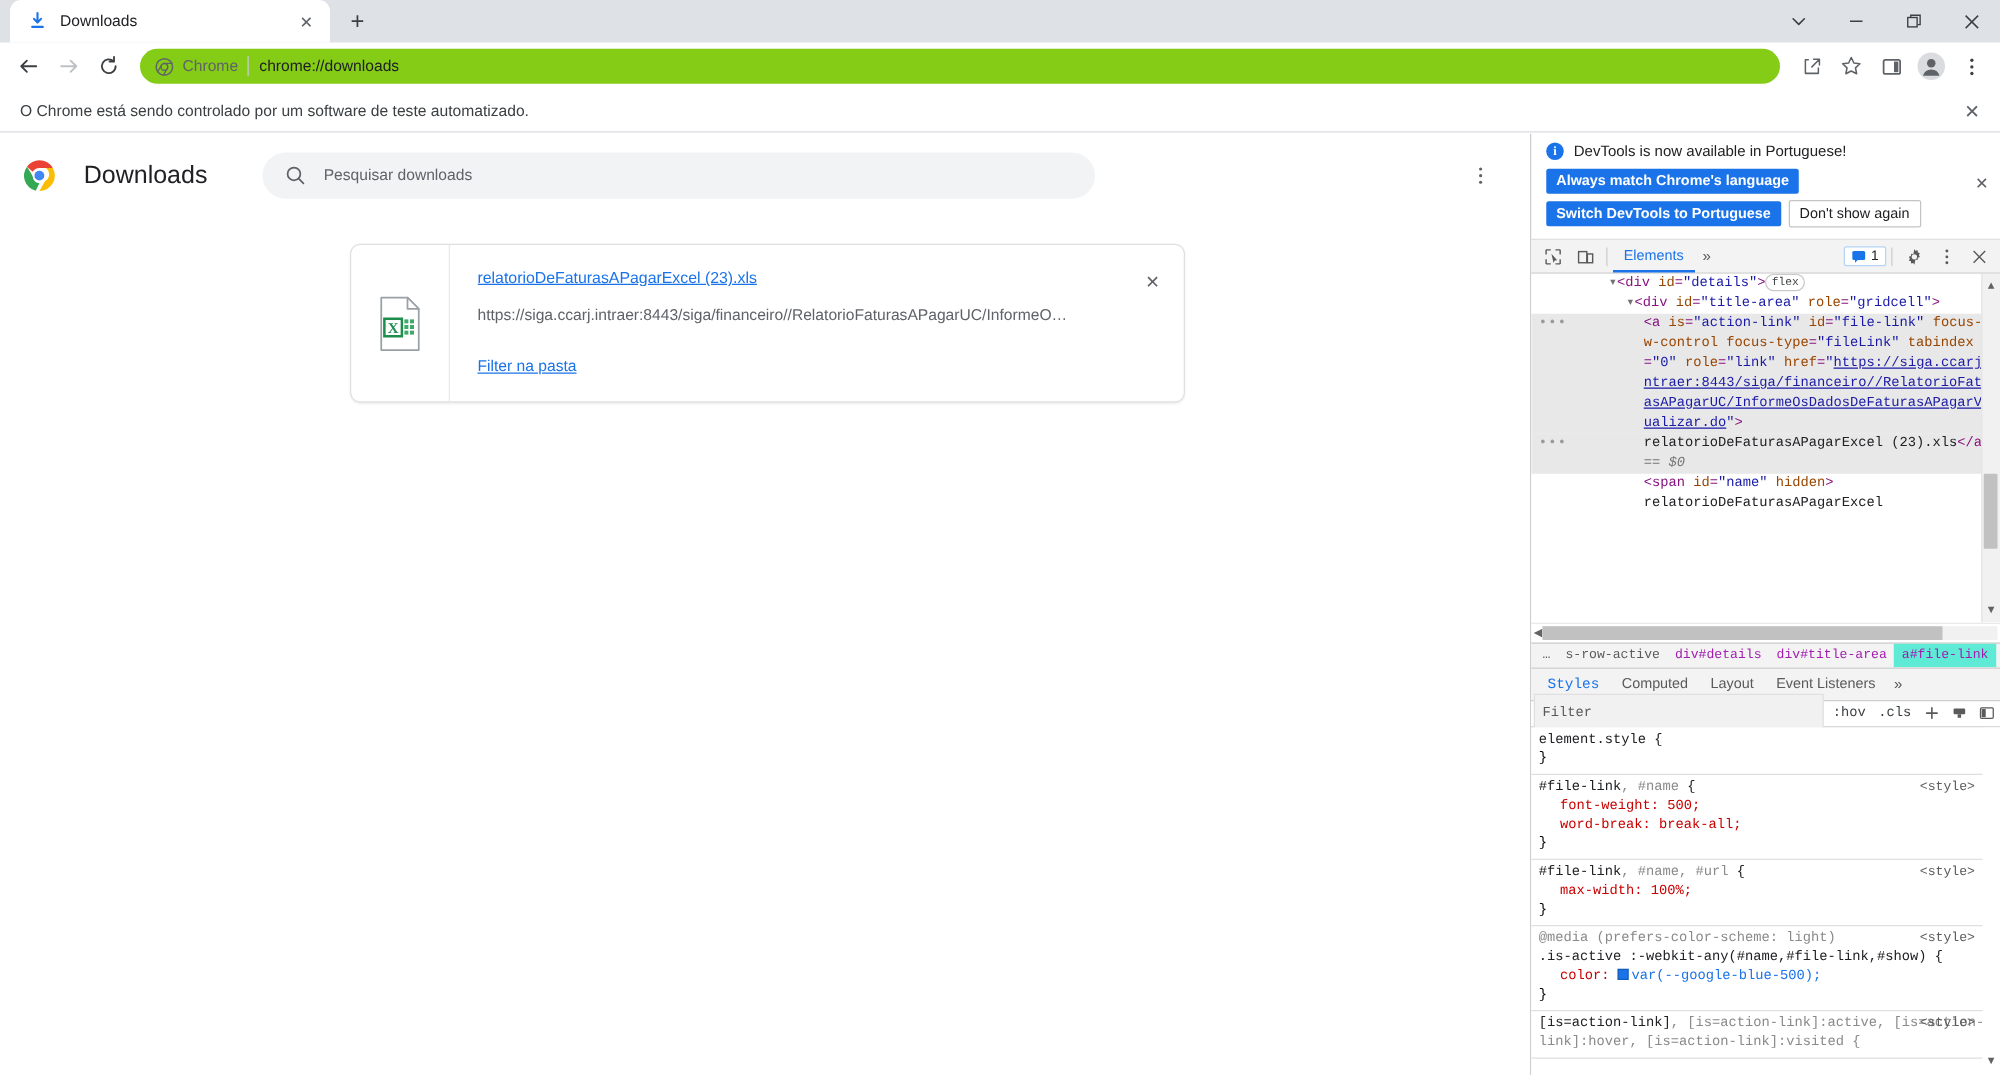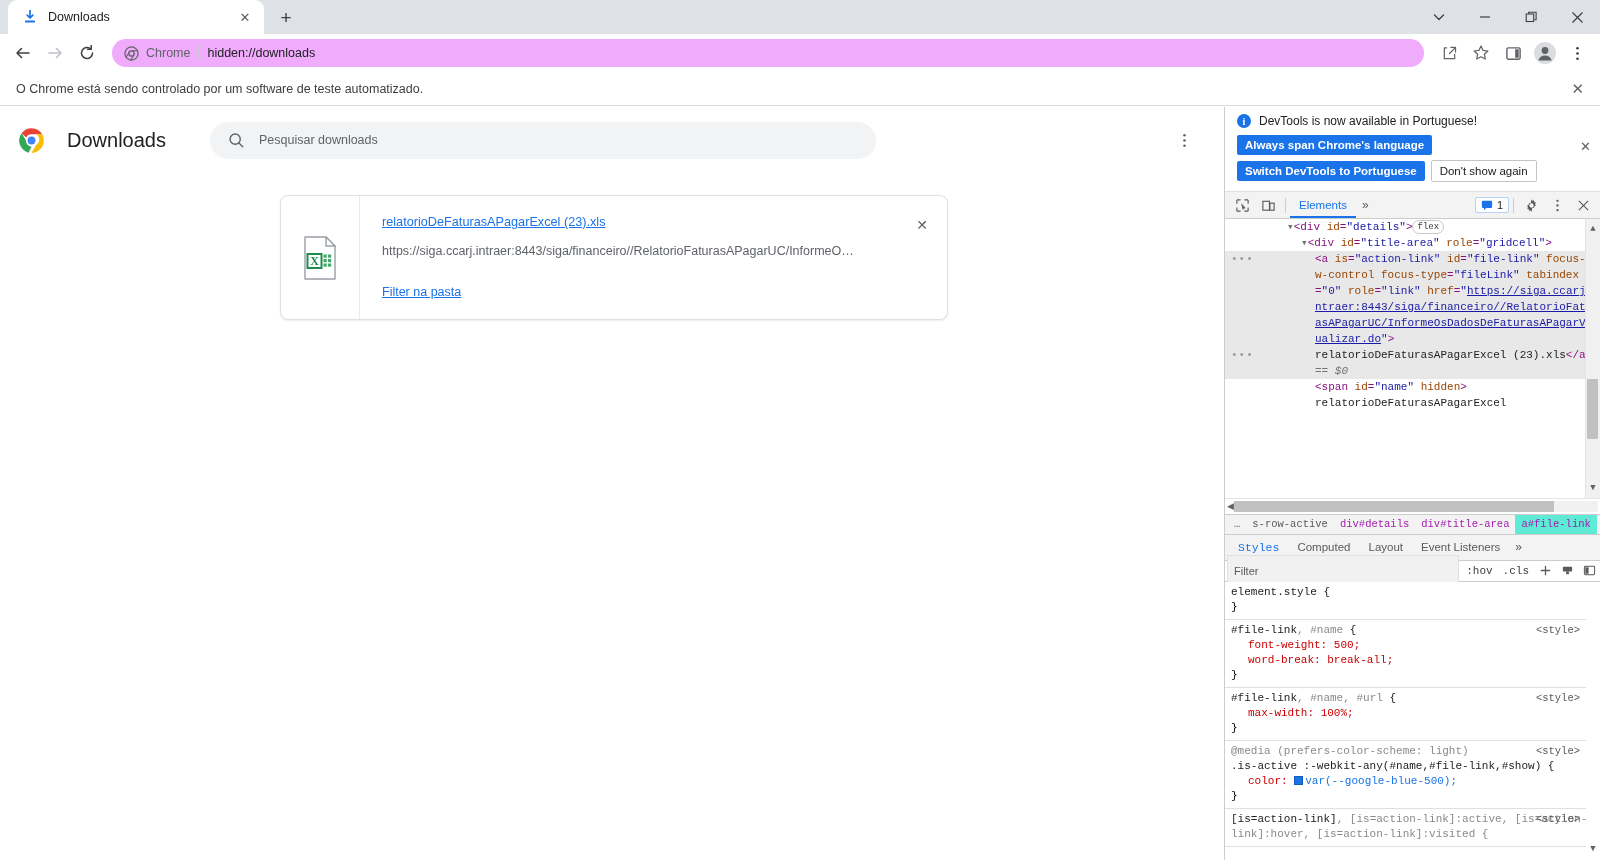--- a/index.html
+++ b/index.html
@@ -53,21 +53,21 @@
     height: 38px; background: #ffffff; display: flex; align-items: center;
     padding: 0 8px; gap: 2px;
   }
   .tb-icon {
     width: 30px; height: 30px; border-radius: 50%;
     display: flex; align-items: center; justify-content: center; color: #5f6368;
     flex: 0 0 30px;
   }
   .tb-icon.disabled { color: #bdc1c6; }
   .omnibox {
-    flex: 1; height: 28px; background: #f0abfc; border-radius: 14px;
+    flex: 1; height: 28px; background: #84cc16; border-radius: 14px;
     display: flex; align-items: center; padding: 0 12px; margin: 0 8px;
     gap: 8px; min-width: 0;
   }
   .omni-chip { display: flex; align-items: center; gap: 7px; color: #5f6368; font-size: 12.5px; }
   .omni-sep { width: 1px; height: 16px; background: #c9ccd0; }
   .omni-url { font-size: 12.5px; color: #202124; white-space: nowrap; overflow: hidden; text-overflow: ellipsis; }
   .tb-right { display: flex; align-items: center; gap: 2px; }
 
   .infobar {
     height: 34px; background: #ffffff; border-bottom: 1px solid #dadce0;
@@ -240,21 +240,21 @@
   .st-tab { font-size: 11.5px; color: #5a5a5a; padding: 0 9px; height: 25px; display: flex; align-items: center; }
   .st-tab.active { color: #1a73e8; box-shadow: inset 0 -2px 0 #1a73e8; font-family: Liberation Mono, monospace; }
 
   .dt-filterbar {
     height: 22px; border-top: 1px solid #cdcdcd; border-bottom: 1px solid #cdcdcd;
     display: flex; align-items: center; background: #ffffff;
   }
   .filter-input {
     flex: 1; height: 32px; background: #f1f1f1; border: 1px solid #e0e0e0;
     font-size: 11px; color: #5a5a5a; display: flex; align-items: center; padding: 0 6px;
-    margin: 0 2px; font-family: Liberation Sans, sans-serif;
+    margin: 0 2px; font-family: Liberation Mono, monospace;
   }
   .fb-link { font-size: 11px; color: #3c4043; padding: 0 5px; font-family: "Liberation Mono", monospace; }
   .fb-icon { width: 22px; height: 20px; display: flex; align-items: center; justify-content: center; color: #5a5a5a; }
 
   .dt-styles {
     flex: 1; overflow: hidden; position: relative; background: #ffffff;
     font-family: "Liberation Mono", monospace; font-size: 11px; line-height: 15px;
   }
   .rule {
     padding: 3px 6px 4px 6px; border-bottom: 1px solid #e0e0e0; position: relative;
@@ -336,21 +336,21 @@
     <div class="omnibox">
       <span class="omni-chip">
         <svg width="15" height="15" viewBox="0 0 16 16">
           <circle cx="8" cy="8" r="7" fill="none" stroke="#5f6368" stroke-width="1.3"></circle>
           <circle cx="8" cy="8" r="2.9" fill="none" stroke="#5f6368" stroke-width="1.3"></circle>
           <path d="M8 5.1H15M5.5 6.6L2 12.6M10.5 9.4L7 15.4" stroke="#5f6368" stroke-width="1.1"></path>
         </svg>
         <span>Chrome</span>
       </span>
       <span class="omni-sep"></span>
-      <span class="omni-url">hidden://downloads</span>
+      <span class="omni-url">chrome://downloads</span>
     </div>
     <div class="tb-right">
       <div class="tb-icon">
         <svg width="17" height="17" viewBox="0 0 18 18">
             <path d="M6 3H3.5v11.5h11V10" stroke="#5f6368" stroke-width="1.3" fill="none" stroke-linecap="round" stroke-linejoin="round"></path>
             <path d="M9 9l6-6M10.5 2.6H15.4v4.9" stroke="#5f6368" stroke-width="1.3" fill="none" stroke-linecap="round" stroke-linejoin="round"></path>
           </svg>
       </div>
       <div class="tb-icon">
         <svg width="18" height="18" viewBox="0 0 18 18">
@@ -440,21 +440,21 @@
   </div>
 
   <div class="devtools">
 
     <div class="dt-banner">
       <div class="dt-banner-row1">
         <span class="dt-info-icon">i</span>
         <span class="dt-banner-text">DevTools is now available in Portuguese!</span>
       </div>
       <div class="dt-banner-btns">
-        <div class="dt-btn-primary">Always span Chrome's language</div>
+        <div class="dt-btn-primary">Always match Chrome's language</div>
         <div class="dt-btn-row">
           <div class="dt-btn-primary">Switch DevTools to Portuguese</div>
           <div class="dt-btn-secondary">Don't show again</div>
         </div>
       </div>
       <div class="dt-banner-close">✕</div>
     </div>
 
     <div class="dt-tabbar">
       <div class="dt-tb-icon">

